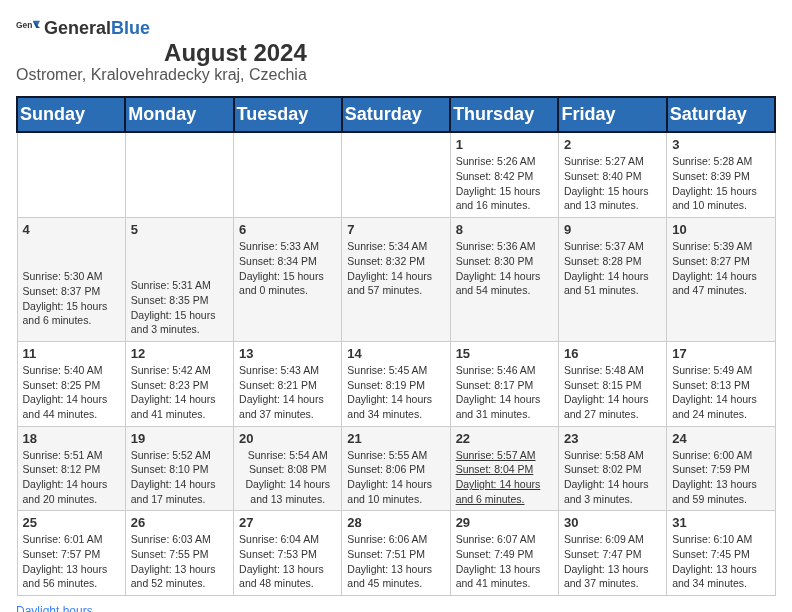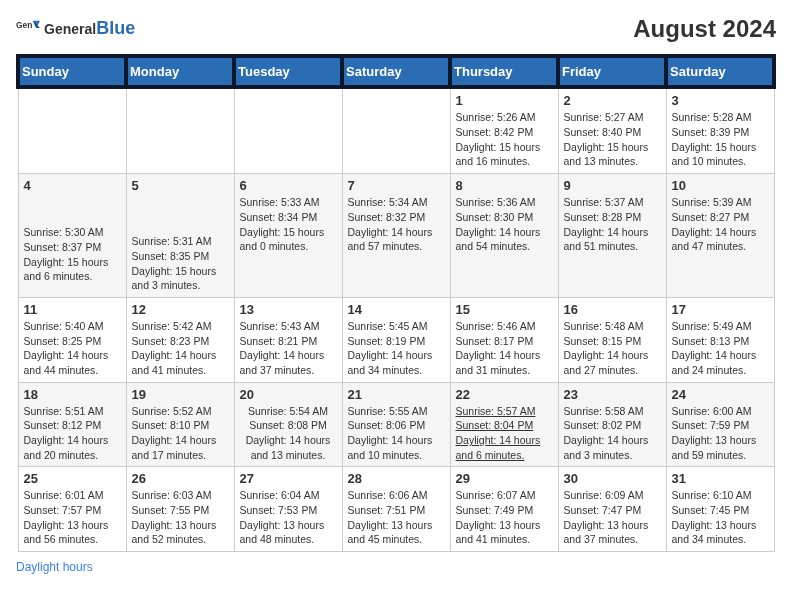--- a/index.html
+++ b/index.html
@@ -8,28 +8,29 @@
       background: #fff;
       width: 792px;
       min-height: 612px;
       padding: 16px;
     }
     .header-area {
       display: flex;
       justify-content: space-between;
       align-items: flex-start;
       margin-bottom: 12px;
+      flex-direction: column;
     }
     .logo {
       display: flex;
       align-items: center;
       gap: 4px;
     }
     .logo-text-general {
-      font-size: 14px;
+      font-size: 18px;
       font-weight: bold;
       color: #333;
       line-height: 1;
     }
     .logo-text-blue {
       font-size: 18px;
       font-weight: bold;
       color: #2a6db5;
       line-height: 1;
     }
@@ -50,25 +51,25 @@
       font-size: 16px;
       color: #555;
     }
     .calendar {
       width: 100%;
       border-collapse: collapse;
     }
     .calendar th {
       background-color: #2a6db5;
       color: #fff;
-      font-size: 13px;
+      font-size: 18px;
       font-weight: bold;
       padding: 6px 2px;
       text-align: left;
-      border: 4px solid #0f172a;
+      border: 2px solid #0f172a;
     }
     .calendar td {
       vertical-align: top;
       border: 1px solid #ccc;
       padding: 4px 5px;
       width: 108px;
       min-height: 80px;
       font-size: 11px;
       color: #333;
       background: #fff;
@@ -104,20 +105,21 @@
       <text x="0" y="20" font-size="14" font-weight="bold" fill="#333">Gen</text>
       <polygon points="28,8 40,8 34,20" fill="#2a6db5"></polygon>
       <polygon points="28,8 40,20 34,20" fill="#1a4a8a"></polygon>
     </svg>
     <div>
       <span class="logo-text-general">General</span><span class="logo-text-blue">Blue</span>
     </div>
   </div>
   <div class="title-area">
     <div class="month-year">August 2024</div>
+    <div class="location">Ostromer, Kralovehradecky kraj, Czechia</div>
   </div>
 </div>
 
 <table class="calendar">
   <thead>
     <tr>
     <th>Sunday</th>
         <th>Monday</th>
         <th>Tuesday</th>
         <th>Saturday</th>

